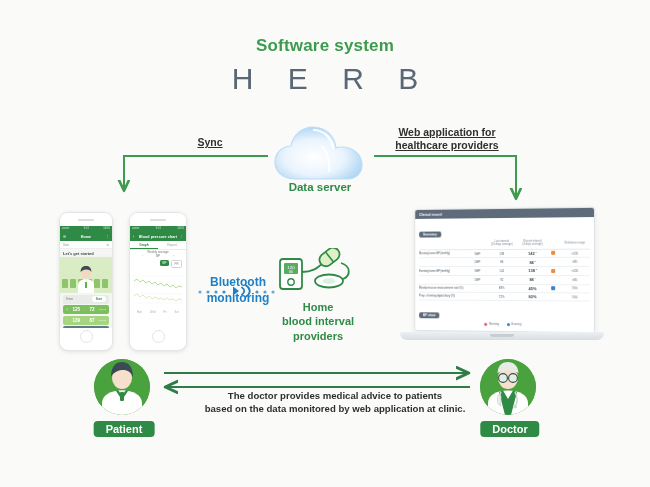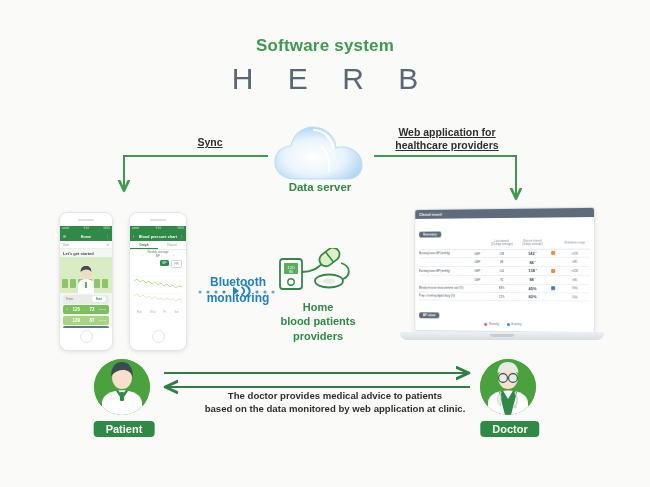--- a/index.html
+++ b/index.html
@@ -389,21 +389,21 @@
       <ellipse cx="52" cy="33" rx="6.5" ry="3" fill="#dff0e2"></ellipse>
       <path d="M66,31 C74,28 74,18 64,15" fill="none" stroke="#2f8a46" stroke-width="1.8"></path>
       <g transform="rotate(-38 52 10)">
         <rect x="42" y="3" width="22" height="13" rx="6.5" fill="#dff0c8" stroke="#2f8a46" stroke-width="1.8"></rect>
         <line x1="53" y1="3" x2="53" y2="16" stroke="#2f8a46" stroke-width="1.6"></line>
       </g>
     </svg>
   </div>
   <div class="abs lbl-home">
     <div>Home</div>
-    <div>blood patients</div>
+    <div>blood interval</div>
     <div>providers</div>
   </div>
 
   <div class="abs laptop">
     <div class="lap-screen">
       <div class="dash-top">
         <span class="tag">Clinical record</span>
       </div>
       <div class="dash-body">
         <span class="sect-badge">Summary</span>

